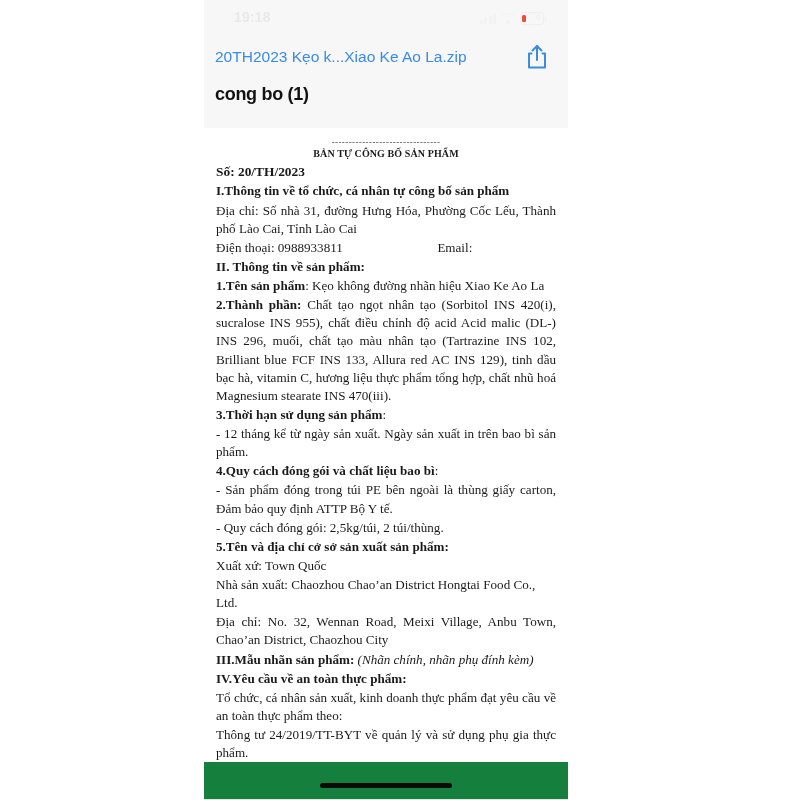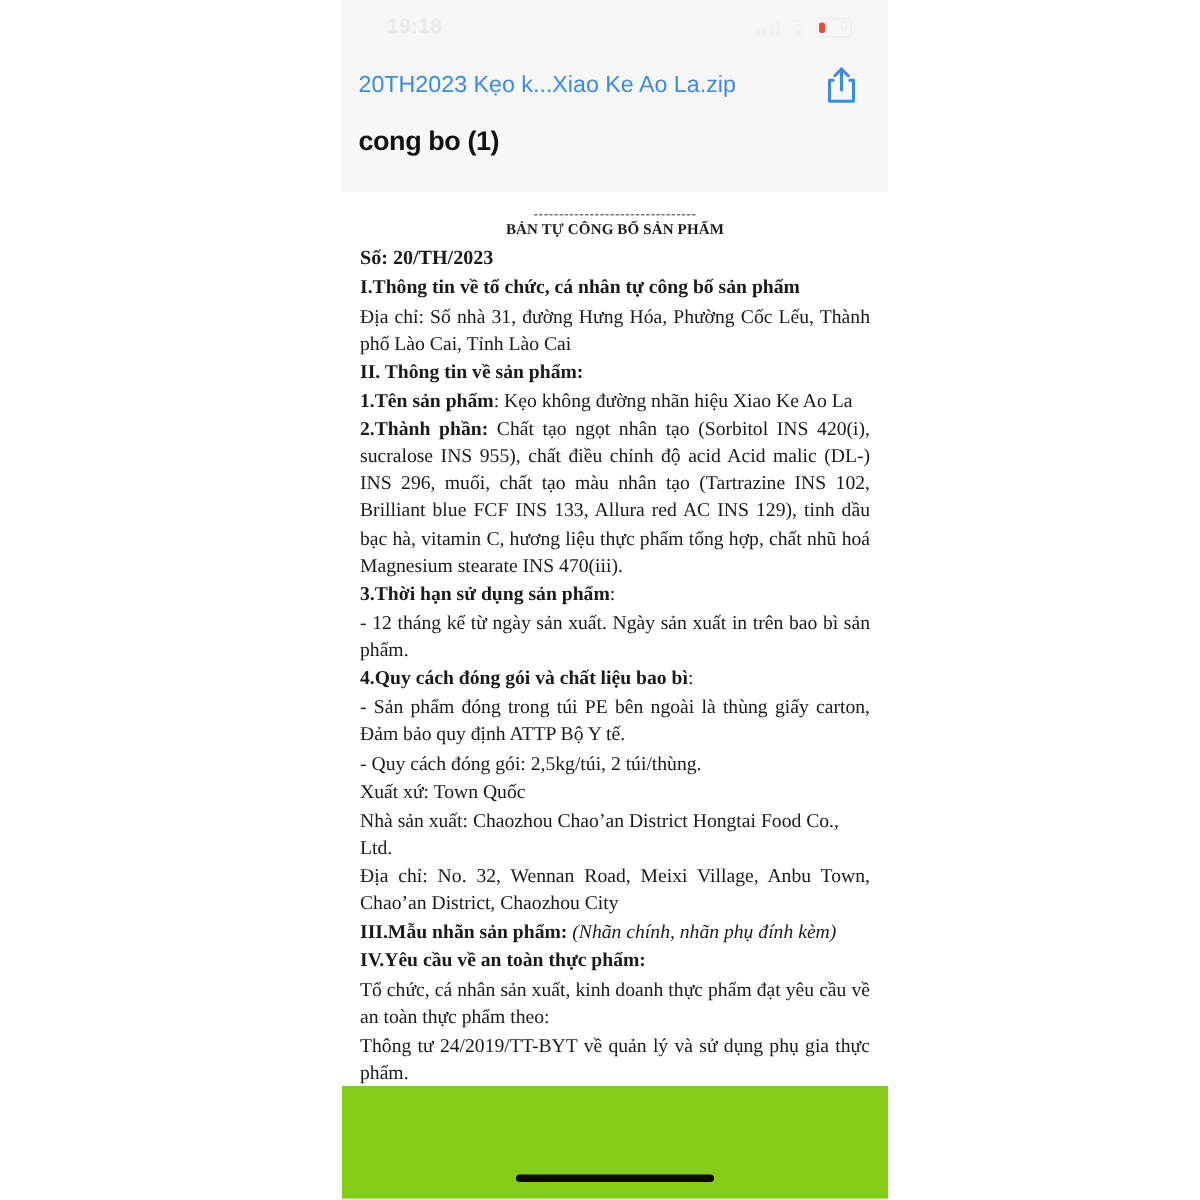--- a/index.html
+++ b/index.html
@@ -3,22 +3,22 @@
 <meta charset="utf-8">
 <style>
   html,body{margin:0;padding:0;}
   body{
     width:800px;height:800px;
     background:#ffffff;
     font-family:"Liberation Sans", sans-serif;
     overflow:hidden;
   }
   .screen{
-    position:absolute;left:228px;top:0;width:364px;height:800px;
-    background:#84cc16;overflow:hidden;
+    position:absolute;left:204px;top:0;width:364px;height:800px;
+    background:#15803d;overflow:hidden;
   }
   
   .statusbar{
     position:relative;height:34px;background:#f7f7f7;
   }
   .sb-time{
     position:absolute;left:30px;top:9px;
     font-size:14px;font-weight:700;color:#e9e9e9;
     letter-spacing:.2px;
   }
@@ -152,20 +152,25 @@
   </div>
 
   <div class="page">
 
     <div class="dashes">--------------------------------</div>
     <div class="h-main">BẢN TỰ CÔNG BỐ SẢN PHẨM</div>
     <div class="h-sub">Số: 20/TH/2023</div>
 
     <div class="ln sec">I.Thông tin về tổ chức, cá nhân tự công bố sản phẩm</div>
     <div class="ln just">Địa chỉ: Số nhà 31, đường Hưng Hóa, Phường Cốc Lếu, Thành phố Lào Cai, Tỉnh Lào Cai</div>
+    <div class="ln">
+      <span>Điện thoại: 0988933811</span>
+      <span style="display:inline-block;width:88px;"></span>
+      <span>Email:</span>
+    </div>
 
     <div class="ln sec">II. Thông tin về sản phẩm:</div>
 
     <div class="ln">
       <span class="sec">1.Tên sản phẩm</span><span>: Kẹo không đường nhãn hiệu Xiao Ke Ao La</span>
     </div>
 
     <div class="ln just">
       <span class="sec">2.Thành phần:</span><span> Chất tạo ngọt nhân tạo (Sorbitol INS 420(i), sucralose INS 955), chất điều chỉnh độ acid Acid malic (DL-) INS 296, muối, chất tạo màu nhân tạo (Tartrazine INS 102, Brilliant blue FCF INS 133, Allura red AC INS 129), tinh dầu bạc hà, vitamin C, hương liệu thực phẩm tổng hợp, chất nhũ hoá Magnesium stearate INS 470(iii).</span>
     </div>
@@ -174,20 +179,21 @@
       <span class="sec">3.Thời hạn sử dụng sản phẩm</span><span>:</span>
     </div>
     <div class="ln just">- 12 tháng kể từ ngày sản xuất. Ngày sản xuất in trên bao bì sản phẩm.</div>
 
     <div class="ln">
       <span class="sec">4.Quy cách đóng gói và chất liệu bao bì</span><span>:</span>
     </div>
     <div class="ln just">- Sản phẩm đóng trong túi PE bên ngoài là thùng giấy carton, Đảm bảo quy định ATTP Bộ Y tế.</div>
     <div class="ln">- Quy cách đóng gói: 2,5kg/túi, 2 túi/thùng.</div>
 
+    <div class="ln sec">5.Tên và địa chỉ cở sở sản xuất sản phẩm:</div>
     <div class="ln">Xuất xứ: Town Quốc</div>
     <div class="ln">Nhà sản xuất: Chaozhou Chao’an District Hongtai Food Co., Ltd.</div>
     <div class="ln just">Địa chỉ: No. 32, Wennan Road, Meixi Village, Anbu Town, Chao’an District, Chaozhou City</div>
 
     <div class="ln">
       <span class="sec">III.Mẫu nhãn sản phẩm:</span><span class="ital"> (Nhãn chính, nhãn phụ đính kèm)</span>
     </div>
 
     <div class="ln sec">IV.Yêu cầu về an toàn thực phẩm:</div>
     <div class="ln just">Tổ chức, cá nhân sản xuất, kinh doanh thực phẩm đạt yêu cầu về an toàn thực phẩm theo:</div>

